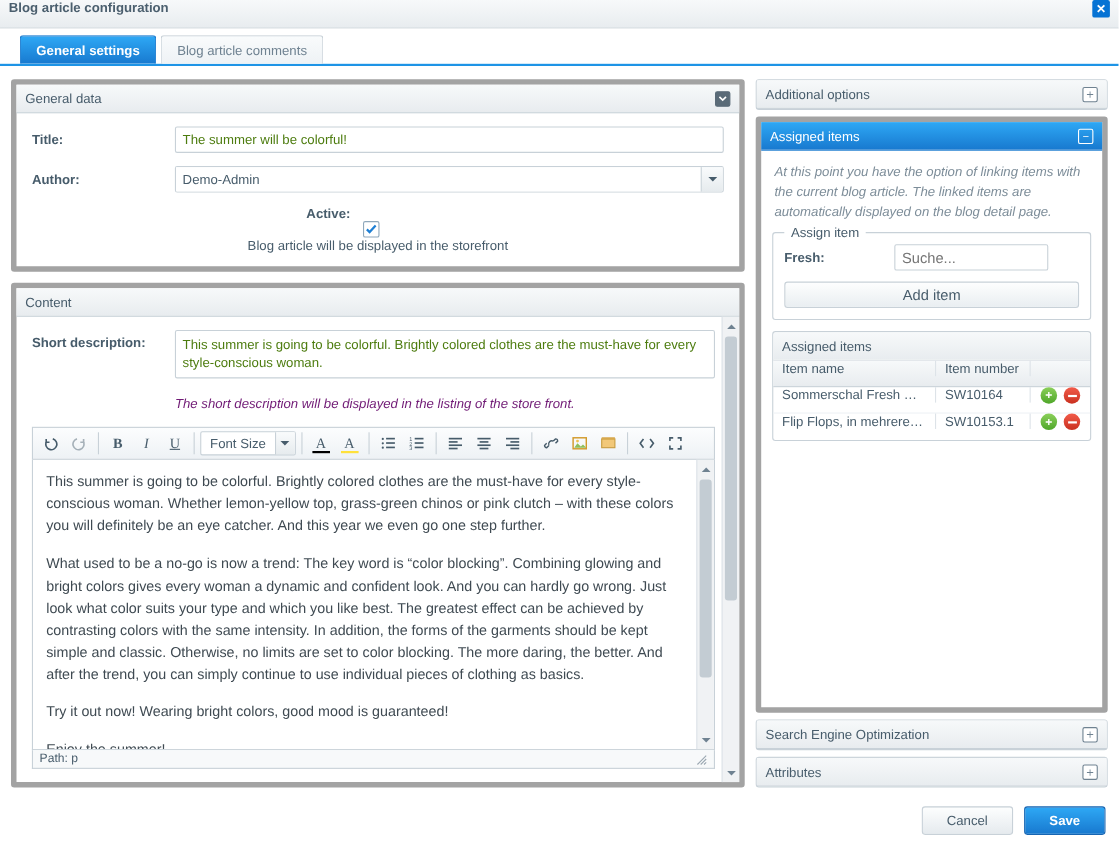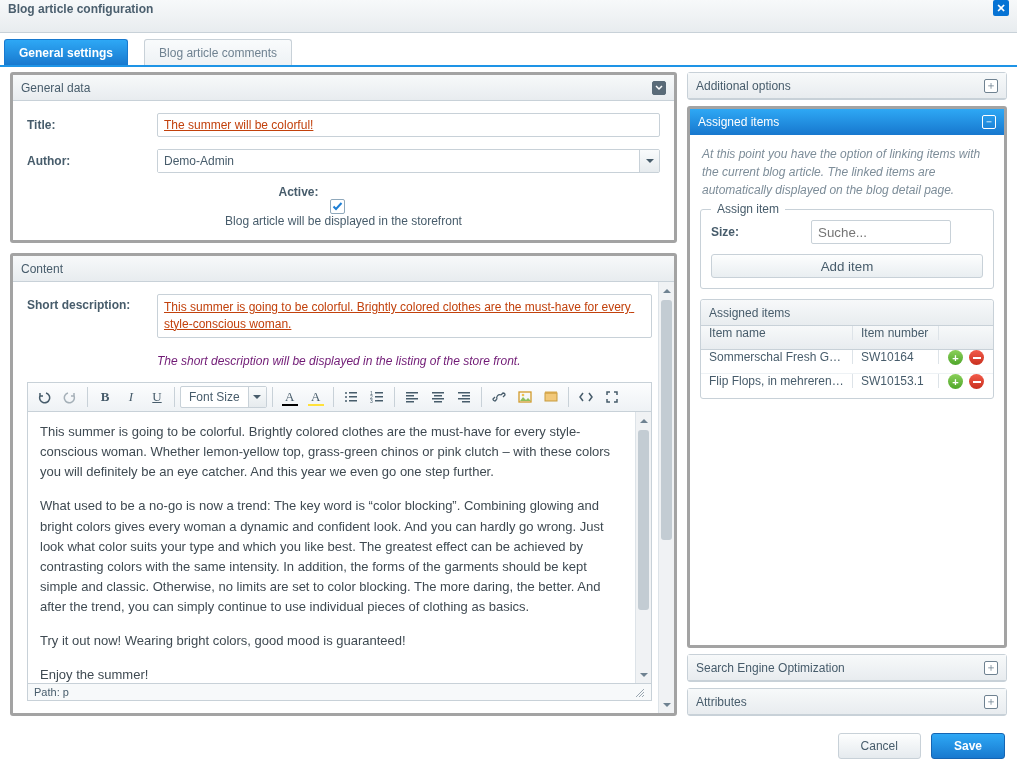--- a/index.html
+++ b/index.html
@@ -1,47 +1,47 @@
 <!DOCTYPE html>
 <html><head>
 <meta charset="utf-8">
 <style>
   * { box-sizing: border-box; }
   html, body { margin: 0; padding: 0; font-family: Arial, Helvetica, sans-serif; font-size: 12px; color: #475c6b; background: #fff; }
   body { width: 1017px; height: 766px; overflow: hidden; position: relative; }
 
   
-  .win-header { height: 26px; background: linear-gradient(#f7f9fa, #e8ecef); border-bottom: 1px solid #c8d1d8; padding: 16px 8px; display: flex; align-items: flex-end; justify-content: space-between; font-weight: bold; color: #4b5f6e; }
+  .win-header { height: 26px; background: linear-gradient(#f7f9fa, #e8ecef); border-bottom: 1px solid #c8d1d8; padding: 0 8px; display: flex; align-items: flex-start; justify-content: space-between; font-weight: bold; color: #4b5f6e; }
   .close-btn { width: 16px; height: 16px; background: #0673d4; color: #fff; border-radius: 2px; display: flex; align-items: center; justify-content: center; cursor: pointer; font-size: 11px; font-weight: bold; }
 
   
-  .tab-strip { height: 34px; border-bottom: 2px solid #1e94e6; padding: 6px 4px 0; background: #fff; display: flex; gap: 16px; }
+  .tab-strip { height: 34px; border-bottom: 2px solid #1e94e6; padding: 6px 18px 0; background: #fff; display: flex; gap: 4px; }
   .tab { padding: 6px 14px; border: 1px solid #c8d1d8; border-bottom: none; border-radius: 3px 3px 0 0; background: linear-gradient(#f9fbfc, #eef2f5); color: #6f8291; cursor: pointer; }
   .tab.active { background: linear-gradient(#2ea8f5, #1879cf); color: #fff; border-color: #1879cf; font-weight: bold; }
 
   
   .body-area { position: absolute; top: 62px; left: 0; right: 0; bottom: 40px; display: flex; padding: 10px; gap: 10px; }
   .col-left { flex: 1 1 auto; display: flex; flex-direction: column; gap: 10px; min-width: 0; }
   .col-right { width: 320px; flex: 0 0 320px; display: flex; flex-direction: column; gap: 6px; }
 
   
-  .panel { border: 3px solid #a3a3a3; border-radius: 3px; background: #fff; }
+  .panel { border: 5px solid #a3a3a3; border-radius: 3px; background: #fff; }
   .panel-header { height: 26px; background: linear-gradient(#f7f9fa, #e8ecef); border-bottom: 1px solid #c8d1d8; padding: 0 8px; display: flex; align-items: center; justify-content: space-between; color: #475c6b; font-weight: normal; }
   .panel-header.blue { background: linear-gradient(#2ea8f5, #1879cf); color: #fff; border-bottom-color: #1879cf; }
   .panel-body { padding: 12px 14px; }
   .collapse-icon { width: 14px; height: 14px; border: 1px solid #6f8291; border-radius: 2px; display: inline-flex; align-items: center; justify-content: center; font-size: 11px; color: #6f8291; cursor: pointer; background: #fff; }
   .panel-header.blue .collapse-icon { border-color: #fff; color: #fff; background: transparent; }
   .collapse-icon.dark { background: #5a6b78; border-color: #5a6b78; color: #fff; }
   .collapse-icon.dark svg { stroke: #fff; }
 
   
   .form-row { display: flex; align-items: center; margin-bottom: 12px; }
   .form-row:last-child { margin-bottom: 0; flex-direction: column; }
   .form-label { width: 130px; color: #475c6b; font-weight: bold; }
-  .text-input, .textarea-input { flex: 1; border: 1px solid #c8d1d8; border-radius: 2px; padding: 4px 6px; color: #c2410c; font-size: 12px; background: #fff; height: 24px; text-decoration: underline; }
+  .text-input, .textarea-input { flex: 1; border: 1px solid #c8d1d8; border-radius: 2px; padding: 4px 6px; color: #4d7c0f; font-size: 12px; background: #fff; height: 24px; }
   .textarea-input { height: 44px; resize: none; font-family: inherit; line-height: 1.4; }
   .combo { flex: 1; display: flex; border: 1px solid #c8d1d8; border-radius: 2px; height: 24px; }
   .combo input { flex: 1; border: none; padding: 0 6px; color: #475c6b; font-size: 12px; outline: none; }
   .combo-trigger { width: 20px; border-left: 1px solid #c8d1d8; background: linear-gradient(#f9fbfc,#e6ebee); display: flex; align-items: center; justify-content: center; cursor: pointer; }
   .combo-trigger::after { content: ""; border: 4px solid transparent; border-top-color: #475c6b; margin-top: 4px; }
   .checkbox { width: 15px; height: 15px; border: 1px solid #8fa8bb; border-radius: 2px; display: inline-flex; align-items: center; justify-content: center; background: #fff; margin-right: 12px; cursor: pointer; }
   .checkbox svg { display: block; }
   .checkbox-label { color: #475c6b; }
 
   .help-text { font-style: italic; color: #701a75; margin-top: 4px; margin-left: 130px; }
@@ -318,21 +318,21 @@
     <div class="panel spacer-flex" style="display:flex;flex-direction:column;">
       <div class="panel-header blue">
         <span>Assigned items</span>
         <span class="collapse-icon">－</span>
       </div>
       <div class="side-hint">At this point you have the option of linking items with the current blog article. The linked items are automatically displayed on the blog detail page.</div>
 
       <div class="fieldset">
         <span class="fieldset-legend">Assign item</span>
         <div class="form-row" style="margin-bottom:0;">
-          <div class="form-label" style="width:100px;font-weight:bold;">Size:</div>
+          <div class="form-label" style="width:100px;font-weight:bold;">Fresh:</div>
           <input class="search-small" placeholder="Suche..." style="">
         </div>
         <button class="add-btn">Add item</button>
       </div>
 
       <div style="padding:0 10px 10px;flex:1;">
         <div class="grid">
           <div class="panel-header" style="border-radius:3px 3px 0 0;">
             <span>Assigned items</span>
           </div>

